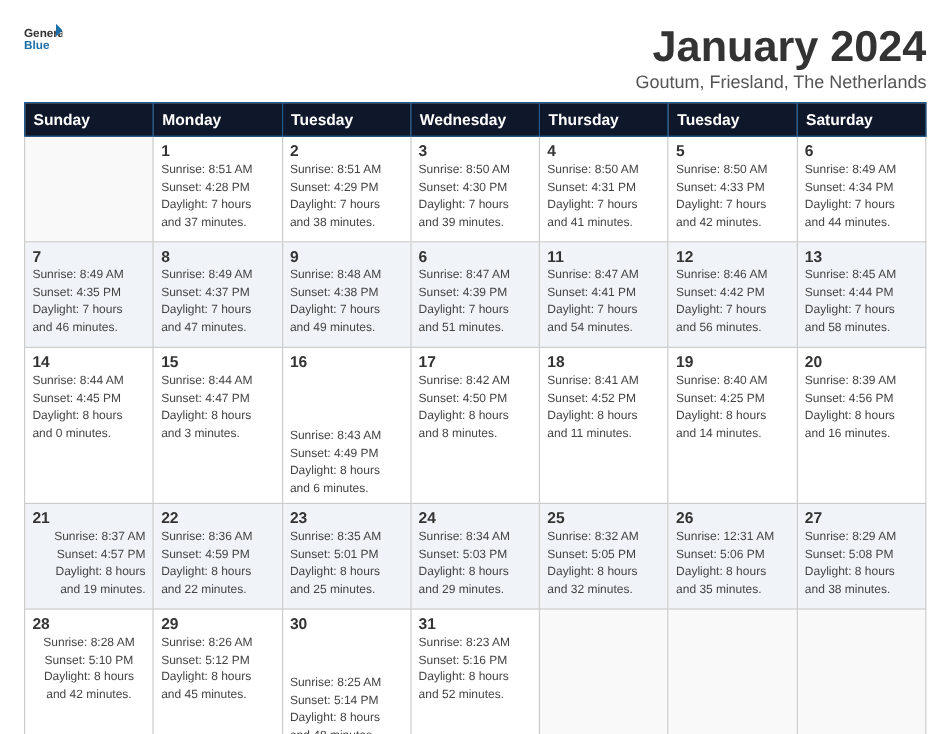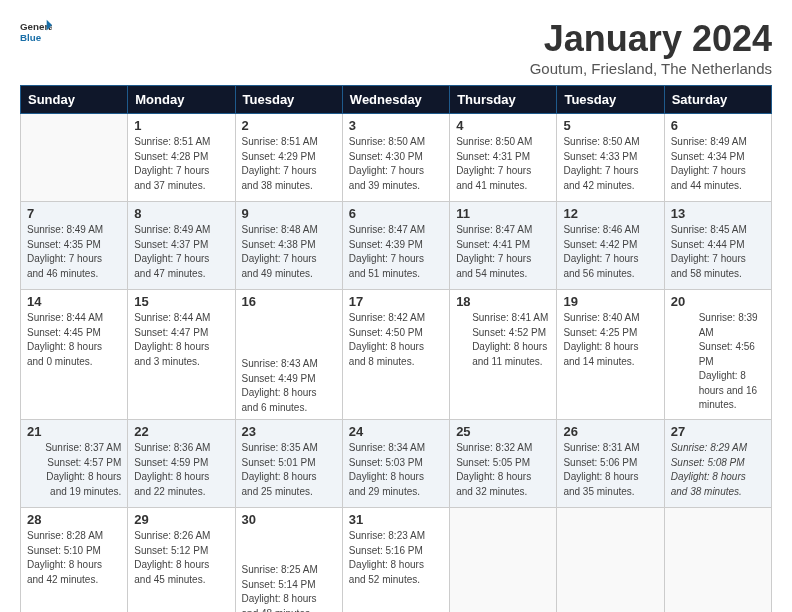--- a/index.html
+++ b/index.html
@@ -220,33 +220,33 @@
 Daylight: 8 hours and 6 minutes.</div>
           </td>
           <td>
             <div class="cell-date">17</div>
             <div class="cell-info" style="white-space: pre-line;">Sunrise: 8:42 AM
 Sunset: 4:50 PM
 Daylight: 8 hours and 8 minutes.</div>
           </td>
           <td>
             <div class="cell-date">18</div>
-            <div class="cell-info" style="white-space: pre-line; margin-left: 16px;">Sunrise: 8:41 AM
+            <div class="cell-info" style="white-space: pre-line;">Sunrise: 8:41 AM
 Sunset: 4:52 PM
 Daylight: 8 hours and 11 minutes.</div>
           </td>
           <td>
             <div class="cell-date">19</div>
             <div class="cell-info" style="white-space: pre-line;">Sunrise: 8:40 AM
 Sunset: 4:25 PM
 Daylight: 8 hours and 14 minutes.</div>
           </td>
           <td>
             <div class="cell-date">20</div>
-            <div class="cell-info" style="white-space: pre-line; margin-left: 28px;">Sunrise: 8:39 AM
+            <div class="cell-info" style="white-space: pre-line;">Sunrise: 8:39 AM
 Sunset: 4:56 PM
 Daylight: 8 hours and 16 minutes.</div>
           </td>
         </tr>
         <tr class="row-alt">
           <td>
             <div class="cell-date">21</div>
             <div class="cell-info" style="white-space: pre-line; text-align: right;">Sunrise: 8:37 AM
 Sunset: 4:57 PM
 Daylight: 8 hours and 19 minutes.</div>
@@ -270,35 +270,35 @@
 Daylight: 8 hours and 29 minutes.</div>
           </td>
           <td>
             <div class="cell-date">25</div>
             <div class="cell-info" style="white-space: pre-line;">Sunrise: 8:32 AM
 Sunset: 5:05 PM
 Daylight: 8 hours and 32 minutes.</div>
           </td>
           <td>
             <div class="cell-date">26</div>
-            <div class="cell-info" style="white-space: pre-line;">Sunrise: 8:31 AM
+            <div class="cell-info" style="white-space: pre-line;">Sunrise: 12:31 AM
 Sunset: 5:06 PM
 Daylight: 8 hours and 35 minutes.</div>
           </td>
           <td>
             <div class="cell-date">27</div>
-            <div class="cell-info" style="white-space: pre-line; font-style: italic;">Sunrise: 8:29 AM
+            <div class="cell-info" style="white-space: pre-line;">Sunrise: 8:29 AM
 Sunset: 5:08 PM
 Daylight: 8 hours and 38 minutes.</div>
           </td>
         </tr>
         <tr>
           <td>
             <div class="cell-date">28</div>
-            <div class="cell-info" style="white-space: pre-line;">Sunrise: 8:28 AM
+            <div class="cell-info" style="white-space: pre-line; text-align: center;">Sunrise: 8:28 AM
 Sunset: 5:10 PM
 Daylight: 8 hours and 42 minutes.</div>
           </td>
           <td>
             <div class="cell-date">29</div>
             <div class="cell-info" style="white-space: pre-line;">Sunrise: 8:26 AM
 Sunset: 5:12 PM
 Daylight: 8 hours and 45 minutes.</div>
           </td>
           <td>

